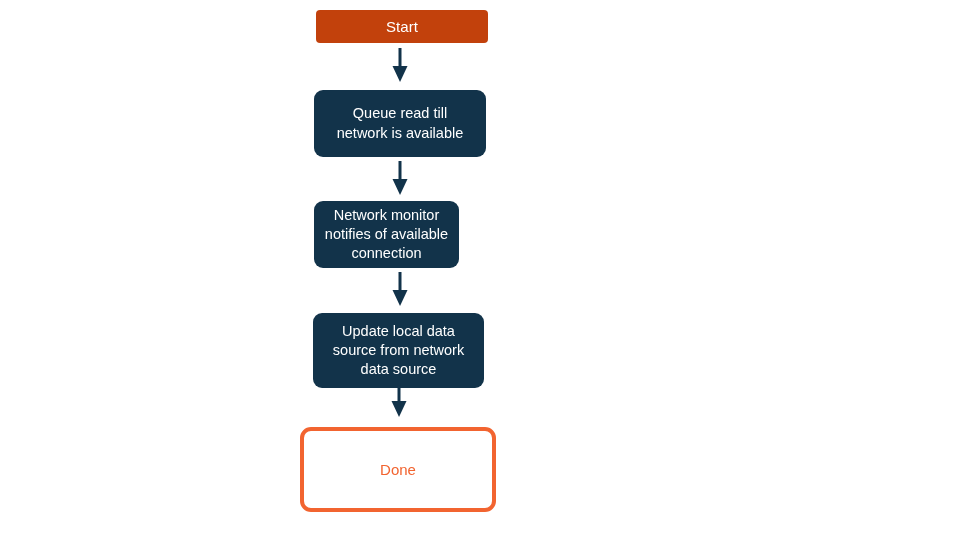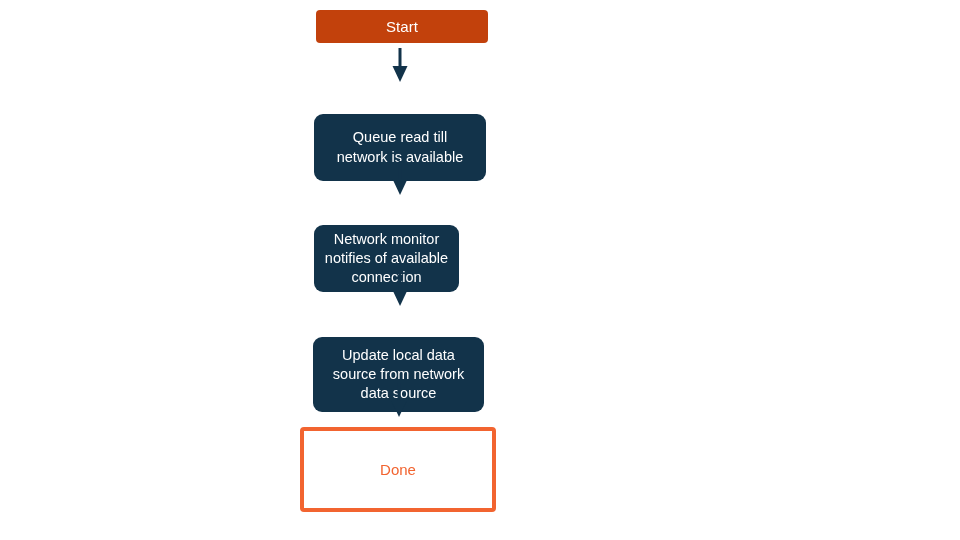--- a/index.html
+++ b/index.html
@@ -37,27 +37,26 @@
     border-radius: 4px;
     font-size: 15px;
     letter-spacing: 0.1px;
   }
 
   .node-process {
     background: #12334a;
     color: #ffffff;
     border-radius: 9px;
     font-size: 14.5px;
-    margin-top: 24px;
   }
 
   .node-done {
     background: #ffffff;
     border: 4px solid #f26430;
-    border-radius: 4px;
+    border-radius: 11px;
     color: #f26430;
     font-size: 15px;
   }
 
   .arrow {
     position: absolute;
   }
   .arrow svg { display: block; }
 </style>
 </head>

